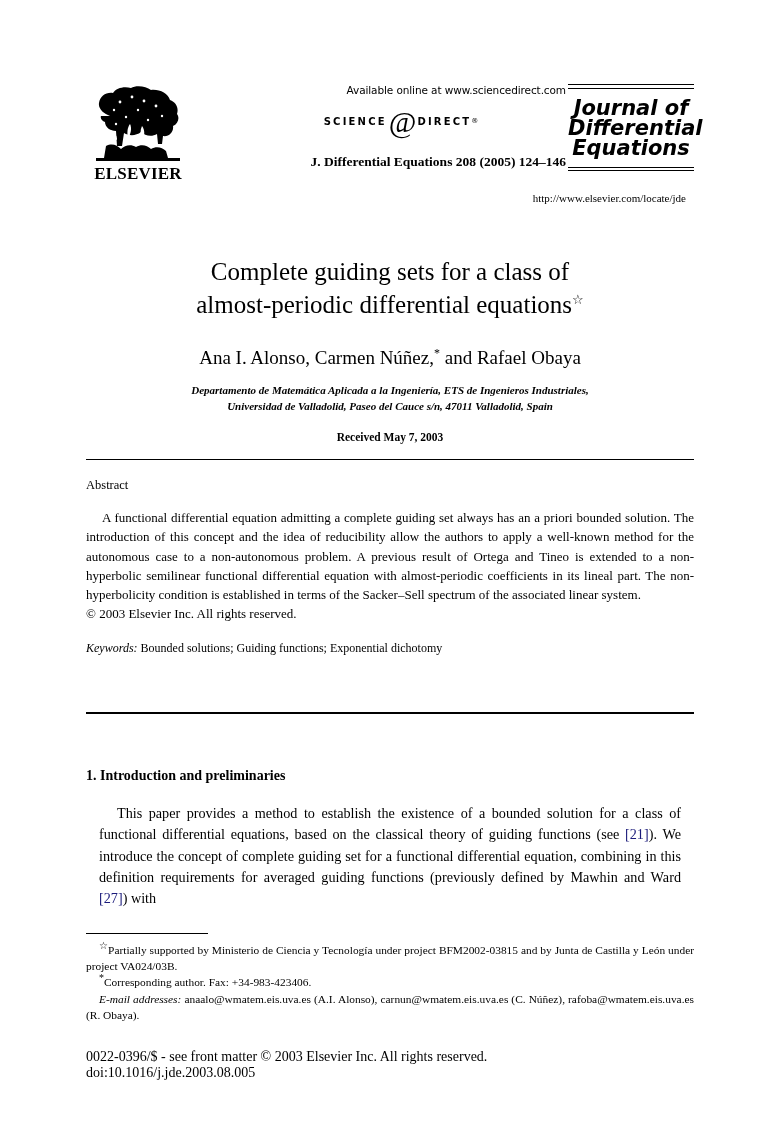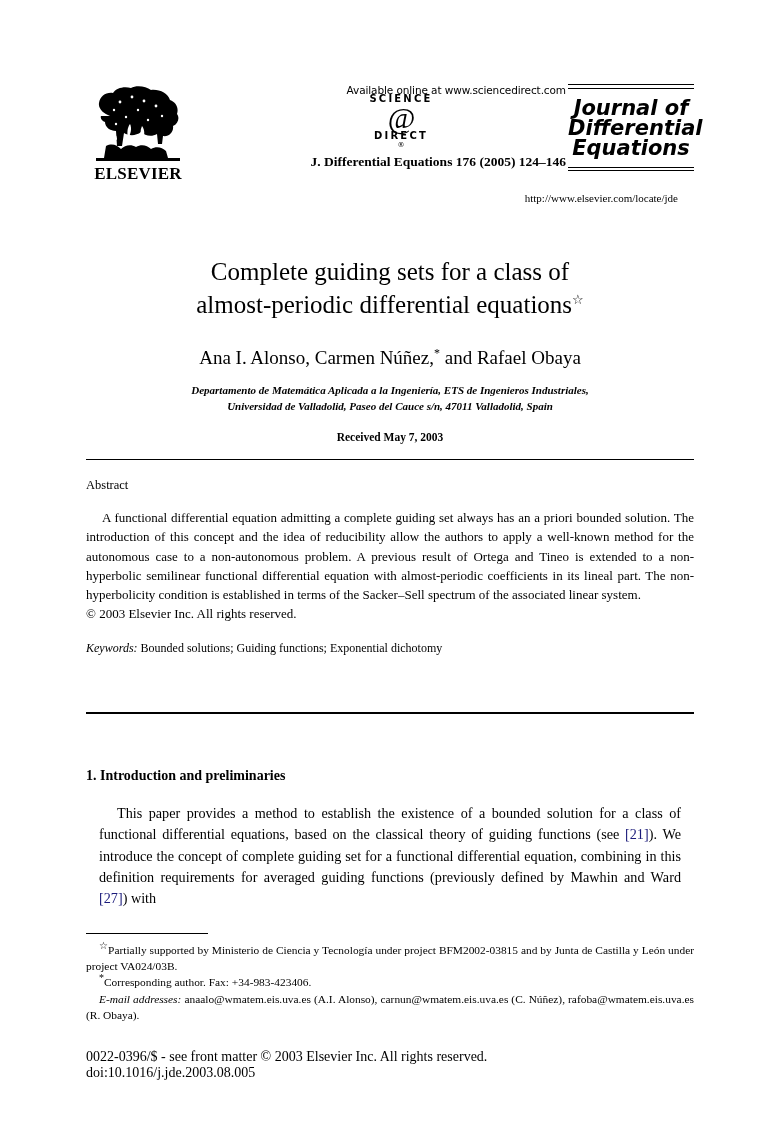--- a/index.html
+++ b/index.html
@@ -67,21 +67,20 @@
     font-size: 10.5px;
     letter-spacing: -0.1px;
     white-space: nowrap;
   }
   .sd-logo {
     margin-top: 12px;
     display: flex;
     align-items: center;
     justify-content: center;
     height: 26px;
-    flex-direction: column;
   }
   .sd-word {
     font-family: "DejaVu Sans", sans-serif;
     font-weight: bold;
     font-size: 10px;
     letter-spacing: 2.2px;
     text-transform: uppercase;
   }
   .sd-at {
     font-family: "Liberation Serif", serif;
@@ -120,21 +119,21 @@
   .journal-name {
     font-family: "DejaVu Sans", "Liberation Sans", sans-serif;
     font-style: italic;
     font-weight: bold;
     font-size: 21px;
     line-height: 20px;
     padding: 9px 0 9px 0;
   }
   .journal-url {
     position: absolute;
-    right: 16px;
+    right: 8px;
     top: 108px;
     font-family: "Liberation Serif", serif;
     font-size: 11px;
     white-space: nowrap;
   }
 
   
   .title-block {
     position: absolute;
     left: 86px;
@@ -326,21 +325,21 @@
     </div>
 
     <div class="sd-block">
       <div class="sd-available">Available online at www.sciencedirect.com</div>
       <div class="sd-logo">
         <span class="sd-word">SCIENCE</span>
         <span class="sd-at">@</span>
         <span class="sd-word">DIRECT</span>
         <span class="sd-reg">®</span>
       </div>
-      <div class="sd-cite">J. Differential Equations 176 (2005) 124–146</div>
+      <div class="sd-cite">J. Differential Equations 208 (2005) 124–146</div>
     </div>
 
     <div class="journal-box">
       <div class="rule-double"></div>
       <div class="journal-name">Journal of Differential Equations</div>
       <div class="rule-double"></div>
     </div>
     <div class="journal-url">http://www.elsevier.com/locate/jde</div>
   </div>
 

